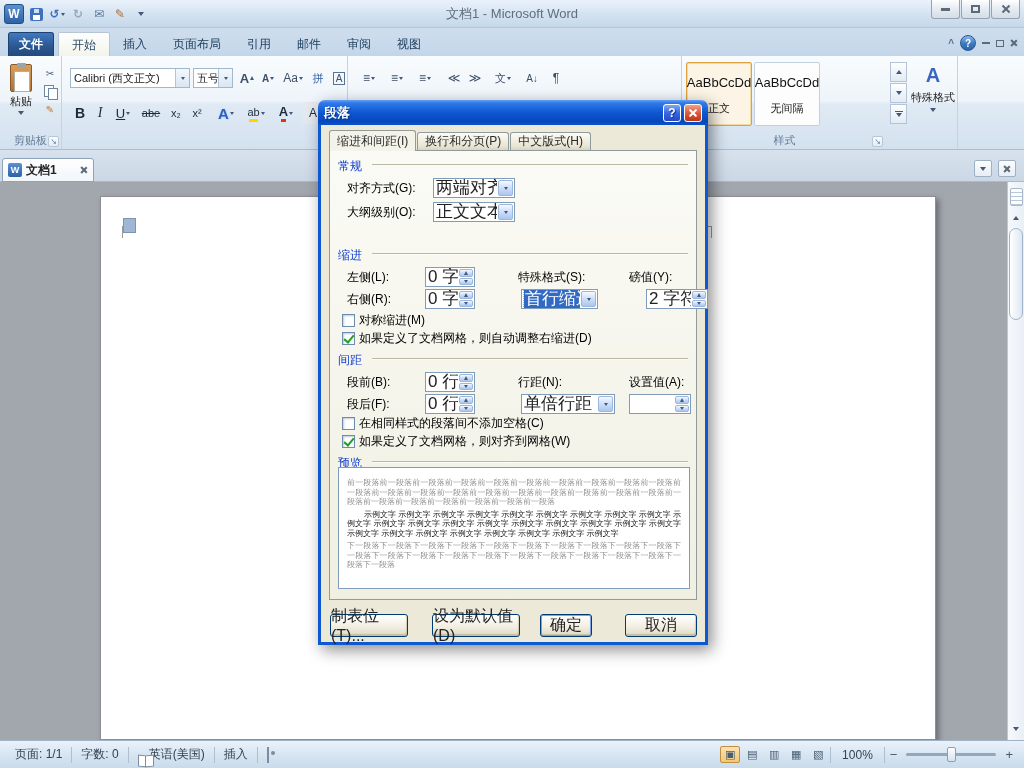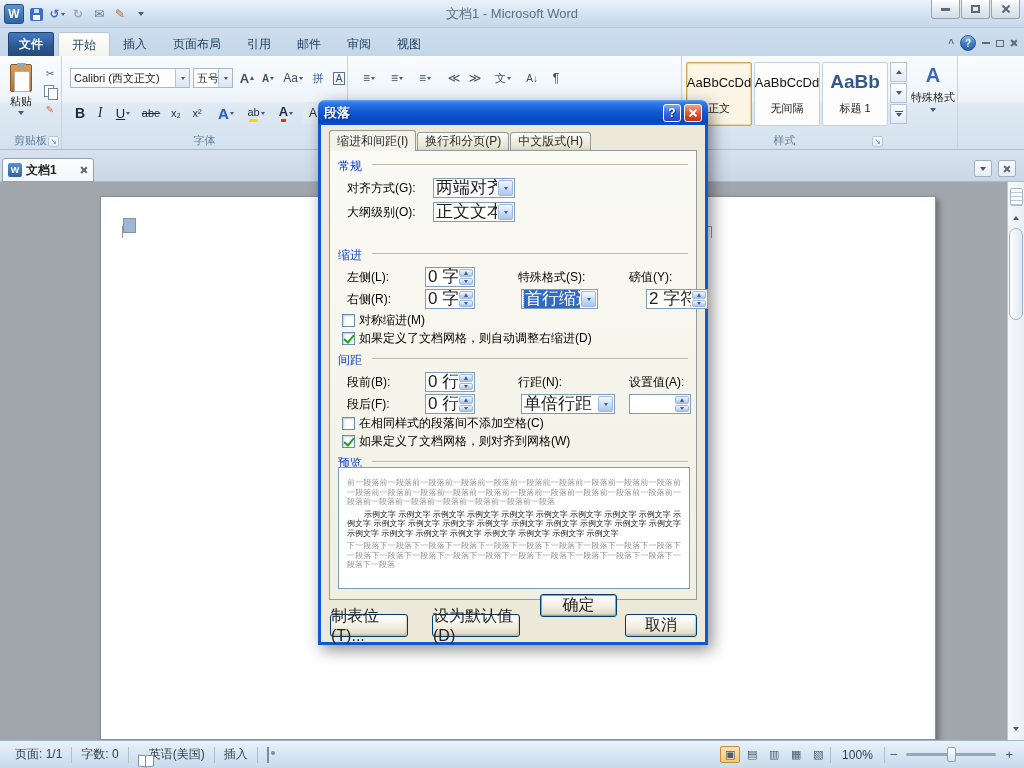--- a/index.html
+++ b/index.html
@@ -276,21 +276,20 @@
       <div class="abs ribbtn" style="left:210px;top:46px;width:28px;height:22px">
           <span class="bar bar-r"><span style="font-size:13px;font-weight:bold;color:#1c2b3a">A</span></span>
           <span class="td tsm"></span>
         </div>
       <div class="abs ribbtn" style="left:241px;top:46px;width:20px;height:22px;background:#e4e9ef">
           <span style="font-size:12px;color:#1c2b3a">A</span>
         </div>
       <div class="abs ribbtn" style="left:263px;top:46px;width:20px;height:22px">
           <span style="font-size:10px;border:1px solid #5a7294;border-radius:50%;padding:0 1px;color:#1c2b3a">字</span>
         </div>
-      <div class="glabel">字体</div>
       <div class="launcher" style="right:2px;bottom:2px">↘</div>
     </div>
 
     <div class="rgroup" style="left:348px;width:334px">
       <div class="abs ribbtn" style="left:8px;top:12px;width:26px;height:20px">
           <span style="color:#3b5068">≡</span>
           <span class="td tsm"></span>
         </div>
       <div class="abs ribbtn" style="left:36px;top:12px;width:26px;height:20px">
           <span style="color:#3b5068">≡</span>
@@ -319,24 +318,20 @@
     </div>
 
     <div class="rgroup" style="left:682px;width:276px">
       <div class="scard selected" style="left:4px">
         <div class="samp">AaBbCcDd</div>
         <div class="sname">正文</div>
       </div>
       <div class="scard" style="left:72px">
         <div class="samp">AaBbCcDd</div>
         <div class="sname">无间隔</div>
-      </div>
-      <div class="scard" style="left:140px">
-        <div class="samp" style="font-size:19px;font-weight:bold;color:#34588a">AaBb</div>
-        <div class="sname">标题 1</div>
       </div>
       <div class="abs" style="left:208px;top:6px;display:flex;flex-direction:column;gap:1px">
         <div class="sscroll">
             <span class="tu"></span>
           </div>
         <div class="sscroll">
             <span class="td"></span>
           </div>
         <div class="sscroll">
             <span style="width:8px;height:1px;background:#44597a"></span>
@@ -555,18 +550,18 @@
         <div class="sline" style="left:42px;right:8px;top:310px"></div>
         <div class="pvbox">
           <div class="pv1">前一段落前一段落前一段落前一段落前一段落前一段落前一段落前一段落前一段落前一段落前一段落前一段落前一段落前一段落前一段落前一段落前一段落前一段落前一段落前一段落前一段落前一段落前一段落前一段落前一段落前一段落前一段落</div>
           <div class="pv2">示例文字 示例文字 示例文字 示例文字 示例文字 示例文字 示例文字 示例文字 示例文字 示例文字 示例文字 示例文字 示例文字 示例文字 示例文字 示例文字 示例文字 示例文字 示例文字 示例文字 示例文字 示例文字 示例文字 示例文字 示例文字 示例文字 示例文字</div>
           <div class="pv1">下一段落下一段落下一段落下一段落下一段落下一段落下一段落下一段落下一段落下一段落下一段落下一段落下一段落下一段落下一段落下一段落下一段落下一段落下一段落下一段落下一段落下一段落</div>
         </div>
       </div>
 
       <div class="xbtn" style="left:9px;top:489px;width:78px">制表位(T)...</div>
       <div class="xbtn" style="left:111px;top:489px;width:88px">设为默认值(D)</div>
-      <div class="xbtn default" style="left:219px;top:469px;width:77px">确定</div>
+      <div class="xbtn default" style="left:219px;top:489px;width:52px">确定</div>
       <div class="xbtn" style="left:304px;top:489px;width:72px">取消</div>
     </div>
   </div>
 
 </div>
 
 </body></html>

